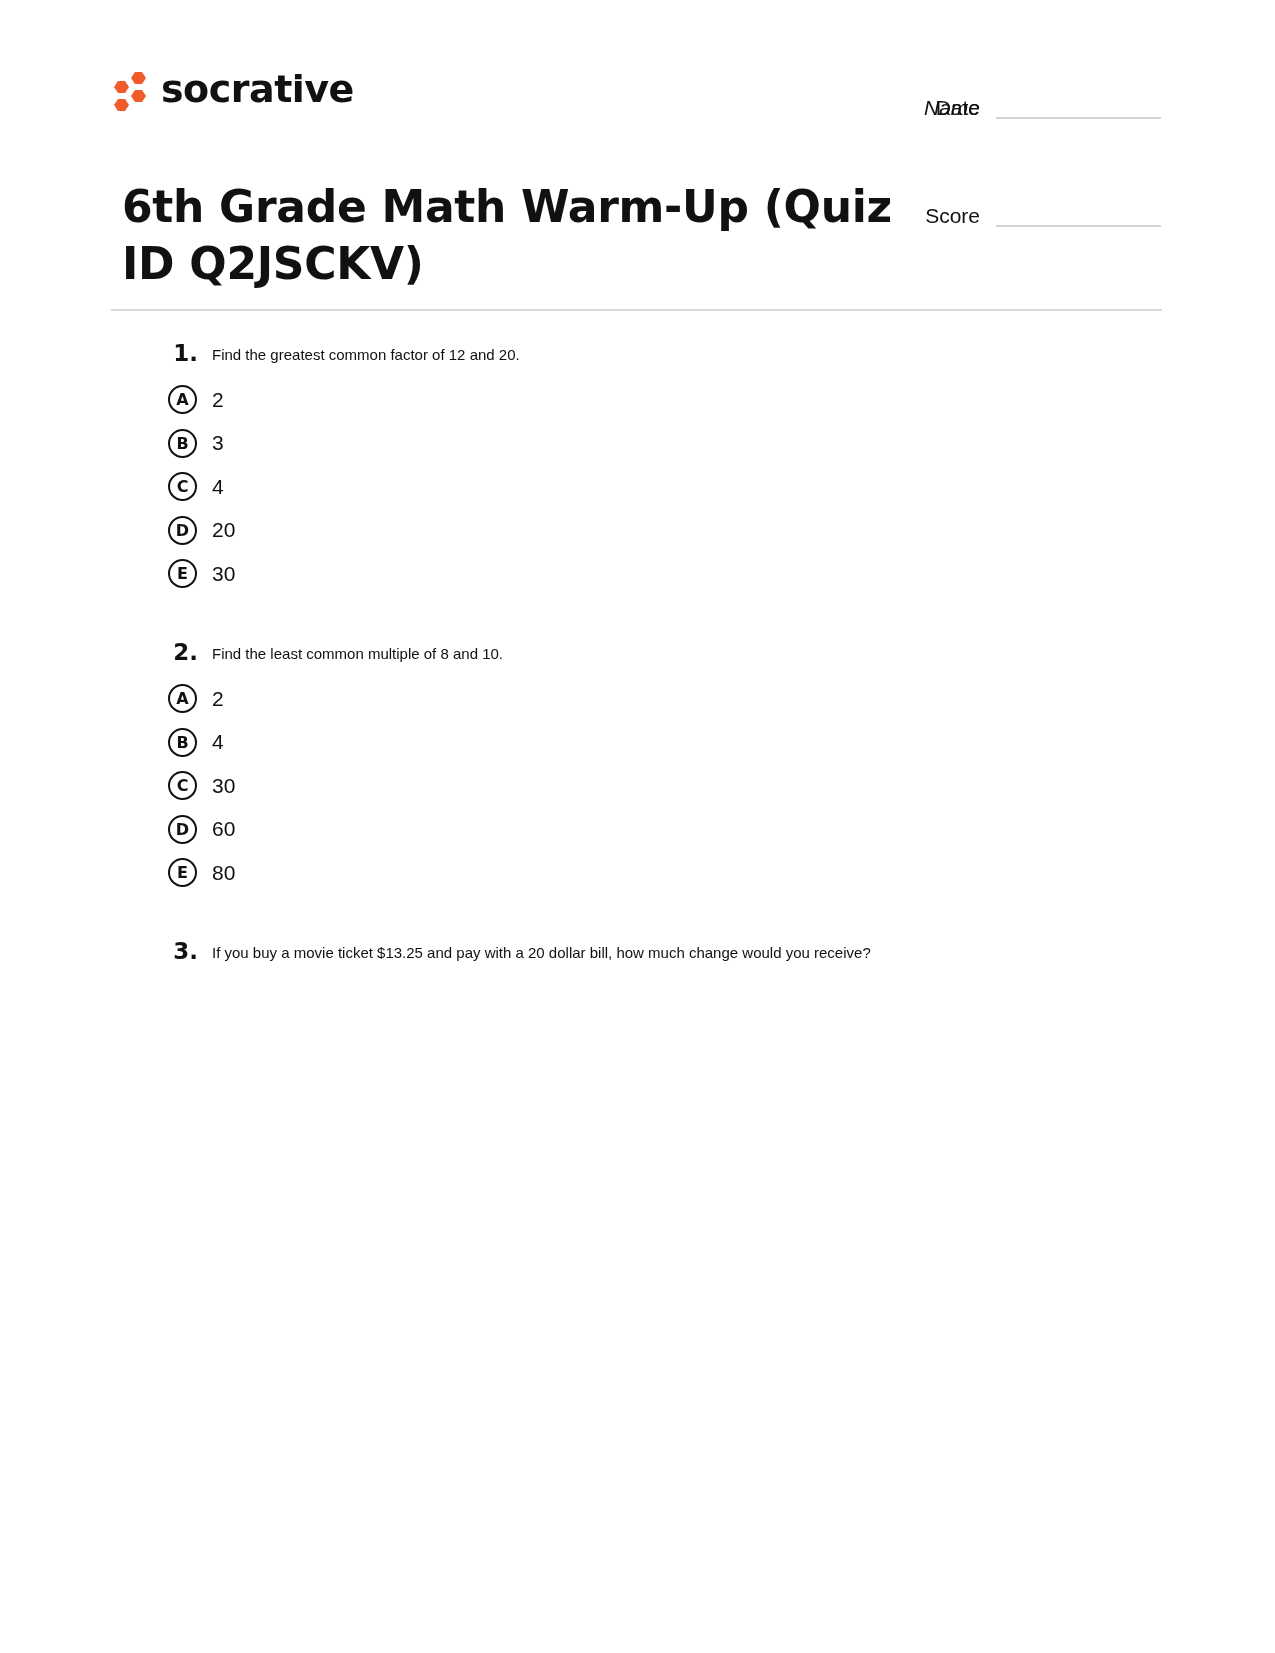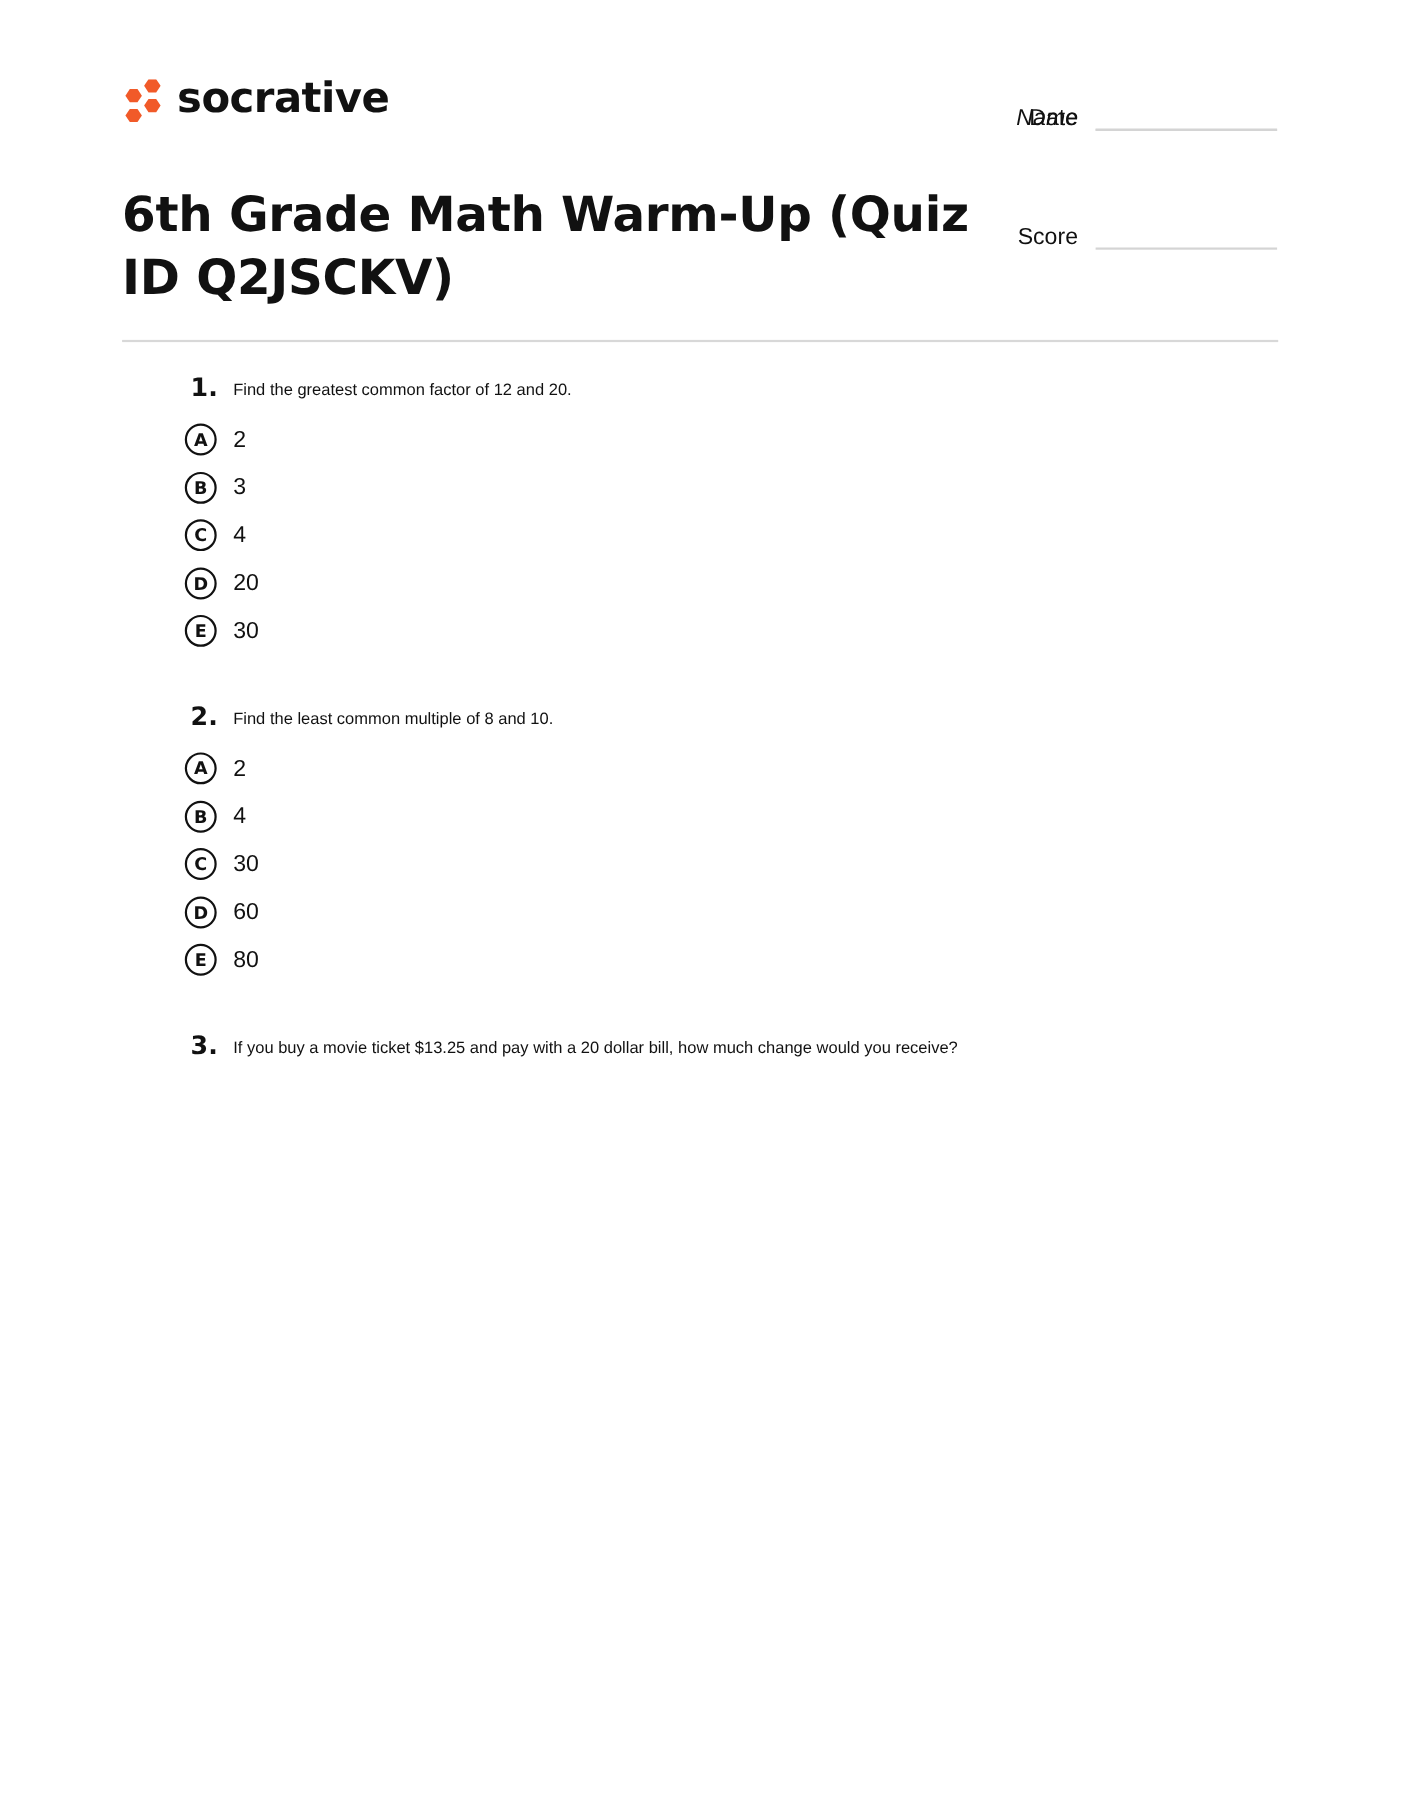--- a/index.html
+++ b/index.html
@@ -18,21 +18,21 @@
     .field { position: absolute; left: 0; width: 260px; height: 26px; }
     .field .lbl {
       position: absolute; right: 180px; bottom: 0; font-size: 21px; color: #111;
       white-space: nowrap; line-height: 1;
     }
     .field .line {
       position: absolute; left: 96px; width: 165px; bottom: -1px;
       border-bottom: 2px solid #d4d4d4;
     }
     .title {
-      position: absolute; left: 111px; top: 167px; width: 780px; margin: 0;
+      position: absolute; left: 111px; top: 167px; width: 780px; margin: 11px;
       font-family: "DejaVu Sans", sans-serif; font-weight: bold; font-size: 44px;
       line-height: 57px; letter-spacing: -0.3px; color: #111;
     }
     .divider { position: absolute; left: 111px; top: 309px; width: 1051px; border-top: 2px solid #d8d8d8; }
     .question { position: absolute; left: 160px; width: 950px; }
     .q-head { display: flex; align-items: flex-start; }
     .q-num {
       width: 52px; text-align: right; padding-right: 14px; box-sizing: border-box;
       font-family: "DejaVu Sans", sans-serif; font-weight: bold; font-size: 23px; line-height: 30px;
     }

